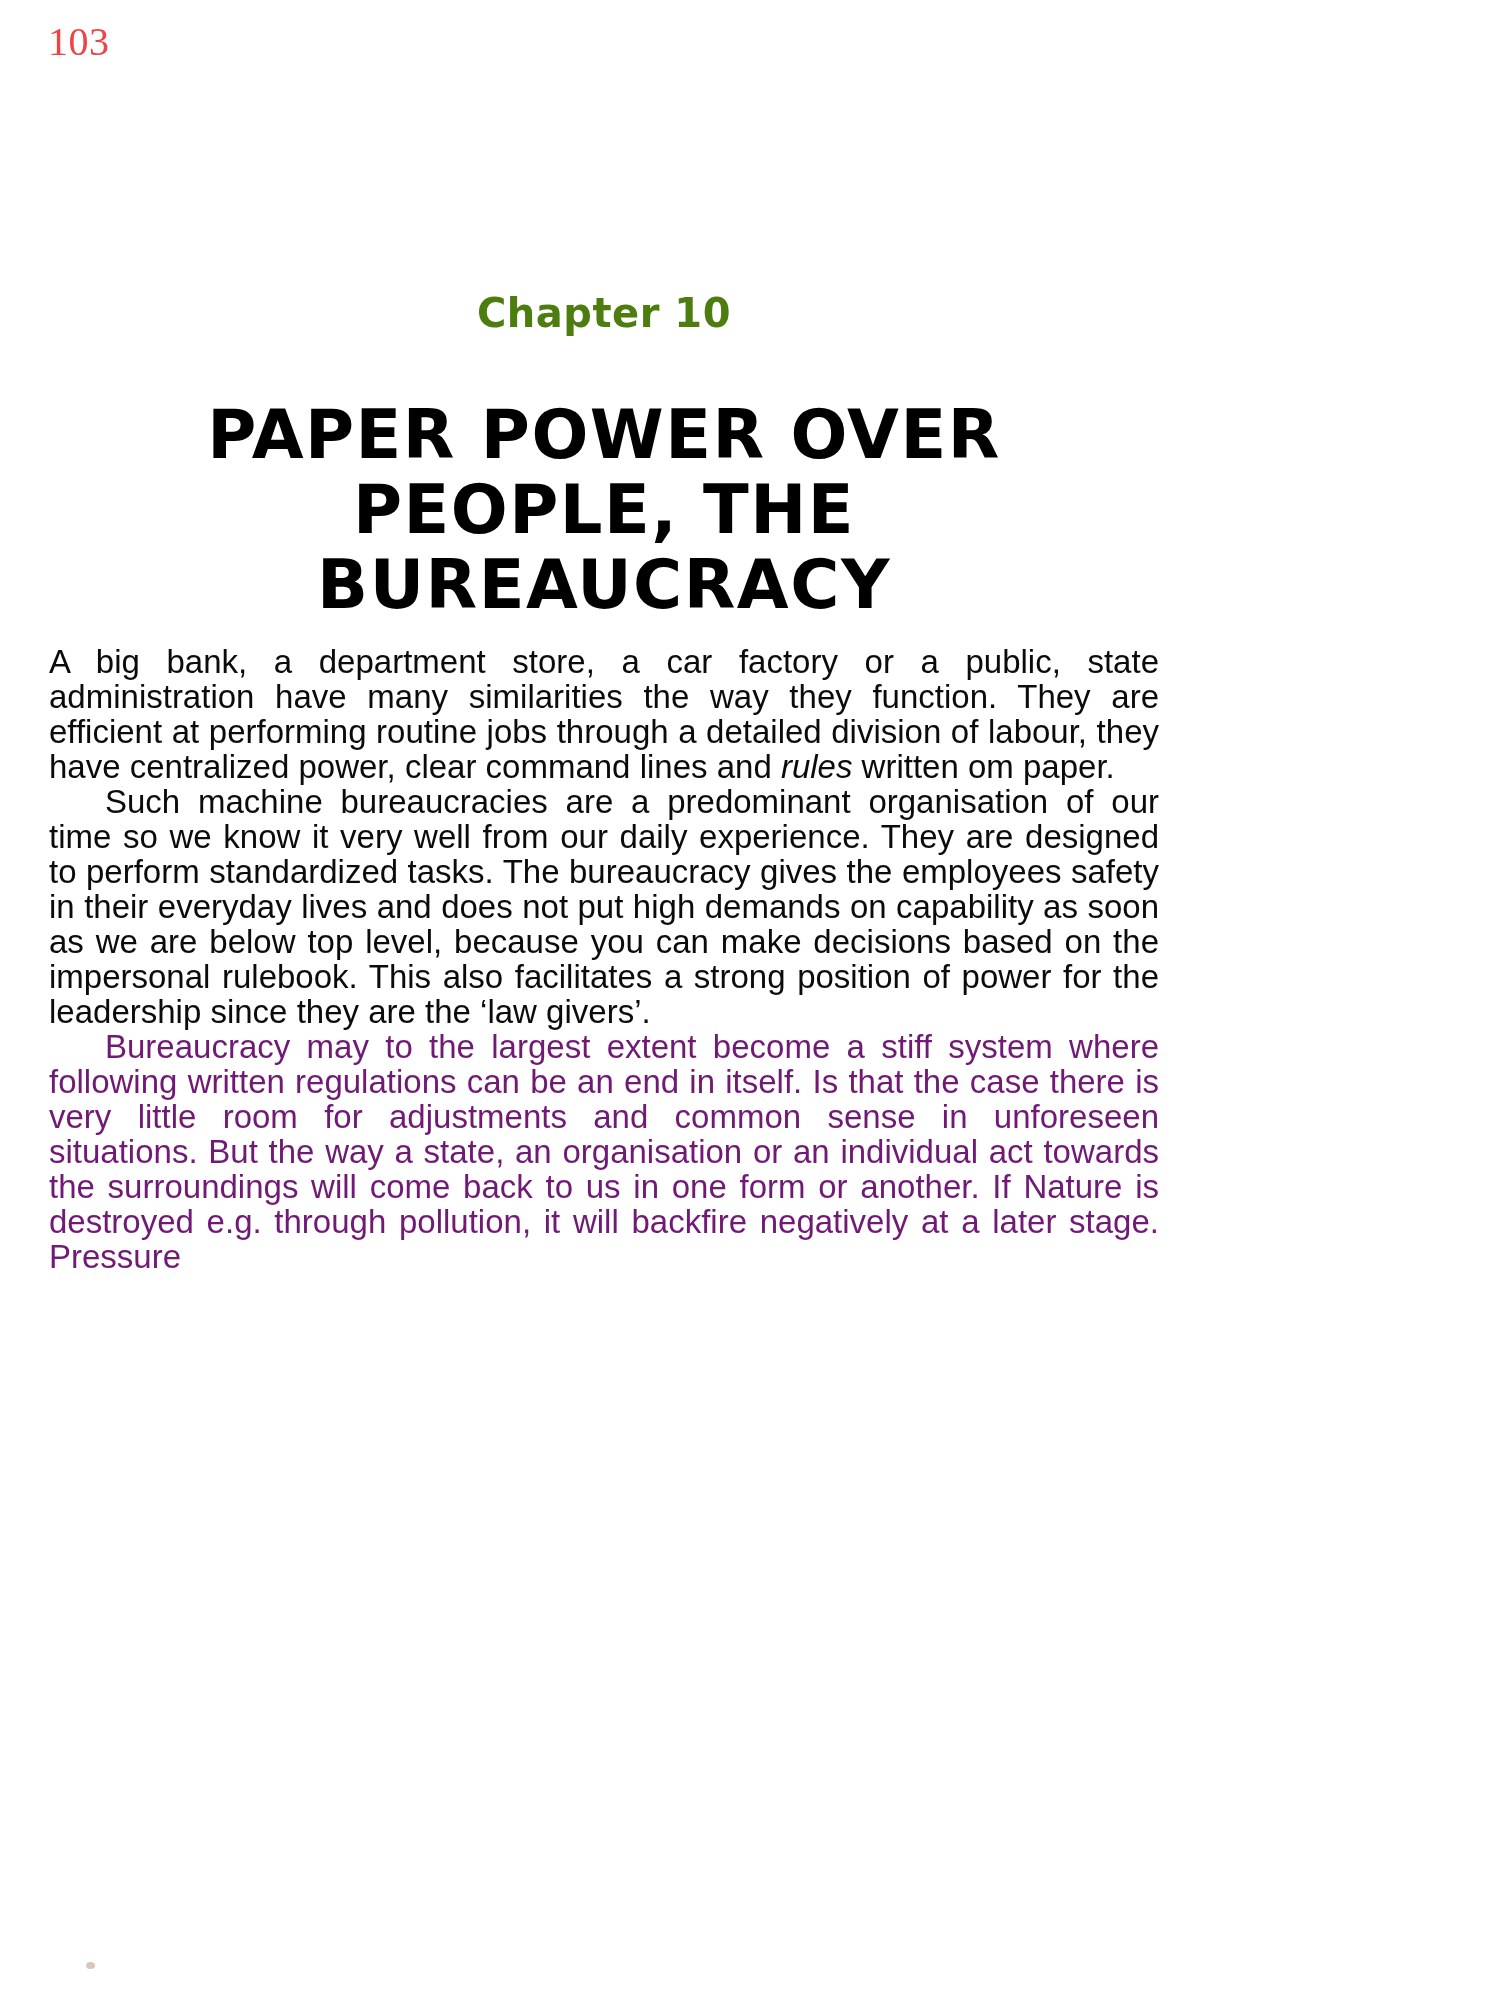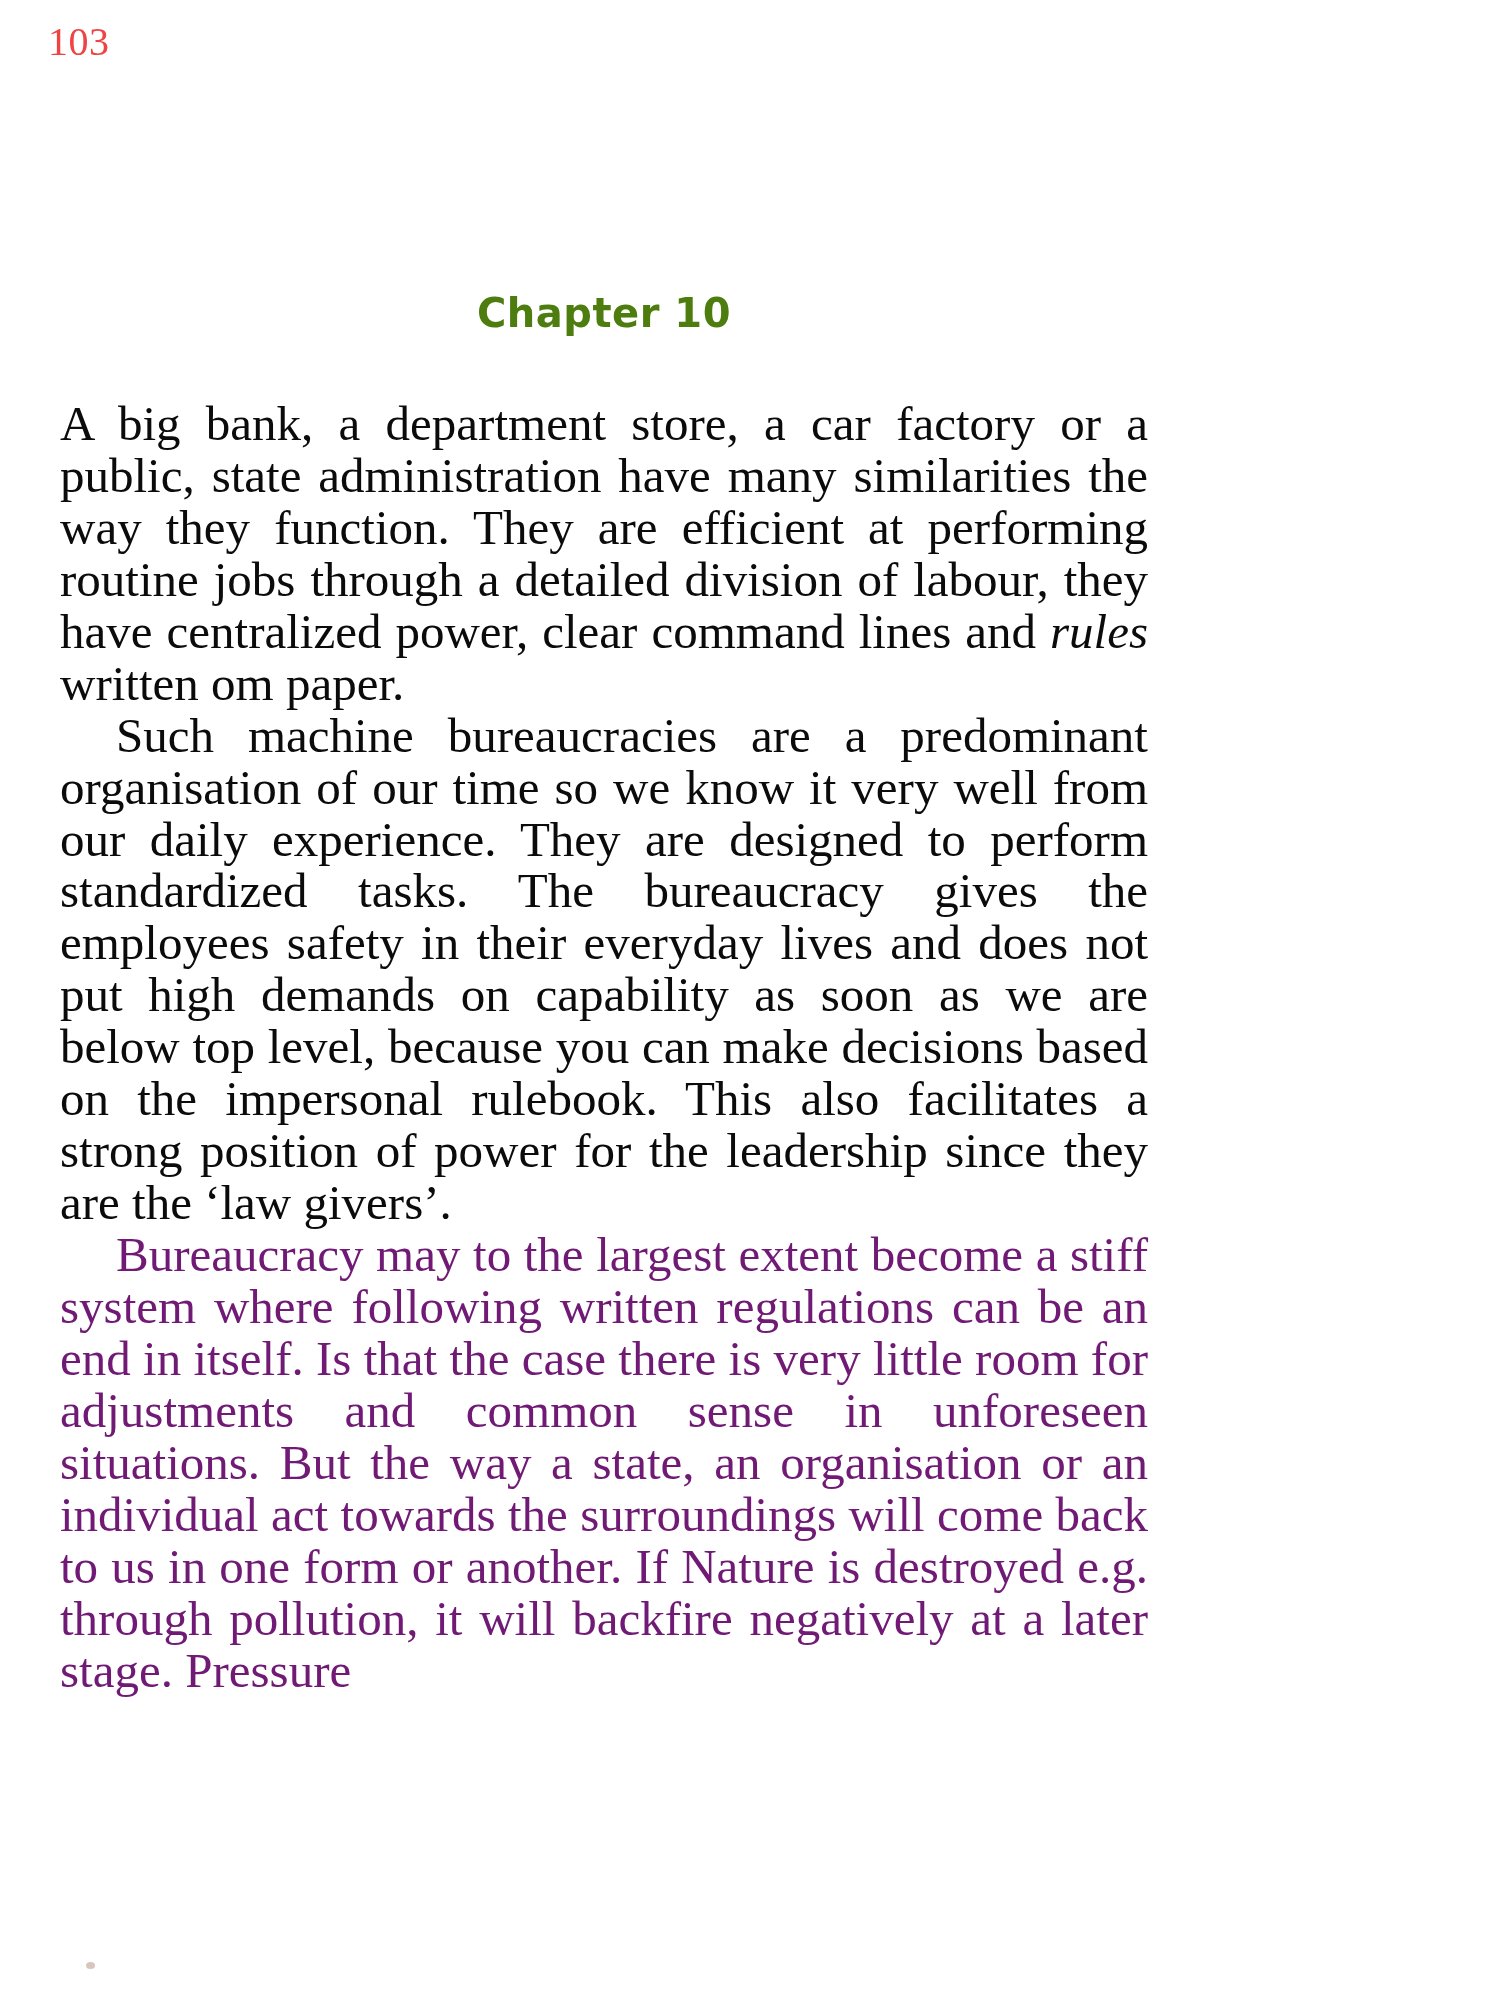--- a/index.html
+++ b/index.html
@@ -52,27 +52,27 @@
     font-family: "DejaVu Sans", sans-serif;
     font-weight: bold;
     font-size: 67px;
     line-height: 1.12;
     letter-spacing: 1.5px;
     color: #000000;
     margin: 0 0 22px 0;
     padding: 0 10px;
   }
   .body-text {
-    font-family: Liberation Serif, serif;
-    font-size: 49px;
+    font-family: Liberation Sans, sans-serif;
+    font-size: 33px;
     line-height: 1.06;
     text-align: justify;
     text-justify: inter-word;
     color: #0b0b0b;
-    margin: 16px;
+    margin: 5px;
   }
   .body-text p {
     margin: 0;
     text-align: justify;
   }
   .body-text p + p {
     text-indent: 56px;
   }
   .body-text em {
     font-style: italic;
@@ -94,20 +94,25 @@
 <body>
 
 <div class="page">
 
   <div class="folio">103</div>
 
   <div class="content">
 
     <div class="chapter-label">Chapter 10</div>
 
+    <h1 class="chapter-title">
+      <span>PAPER POWER OVER</span><br>
+      <span>PEOPLE, THE</span><br>
+      <span>BUREAUCRACY</span>
+    </h1>
 
     <div class="body-text fade-last">
       <p><span>A big bank, a department store, a car factory or a public, state administration have many similarities the way they function. They are efficient at performing routine jobs through a detailed division of labour, they have centralized power, clear command lines and </span><em>rules</em><span> written om paper.</span></p>
       <p>Such machine bureaucracies are a predominant organisation of our time so we know it very well from our daily experience. They are designed to perform standardized tasks. The bureaucracy gives the employees safety in their everyday lives and does not put high demands on capability as soon as we are below top level, because you can make decisions based on the impersonal rulebook. This also facilitates a strong position of power for the leadership since they are the ‘law givers’.</p>
       <p>Bureaucracy may to the largest extent become a stiff system where following written regulations can be an end in itself. Is that the case there is very little room for adjustments and common sense in unforeseen situations. But the way a state, an organisation or an individual act towards the surroundings will come back to us in one form or another. If Nature is destroyed e.g. through pollution, it will backfire negatively at a later stage. Pressure</p>
     </div>
 
   </div>
 
   <div class="speck"></div>

